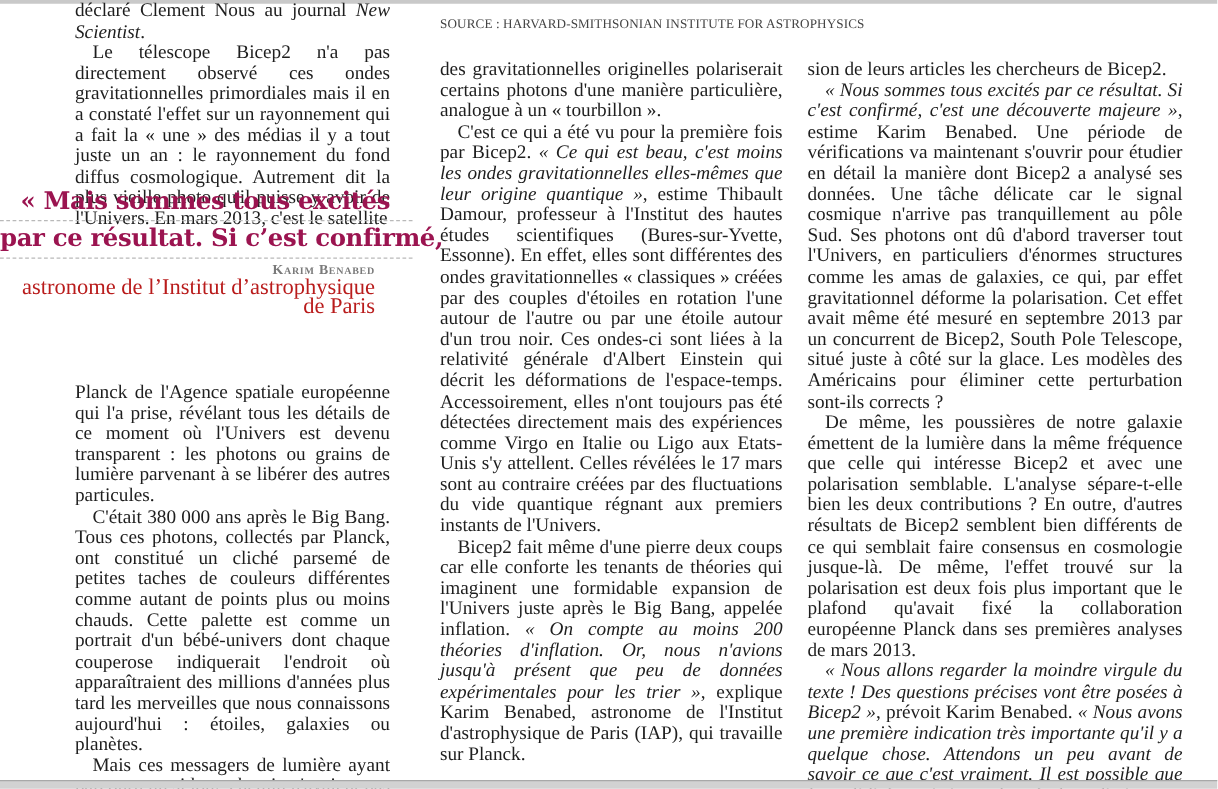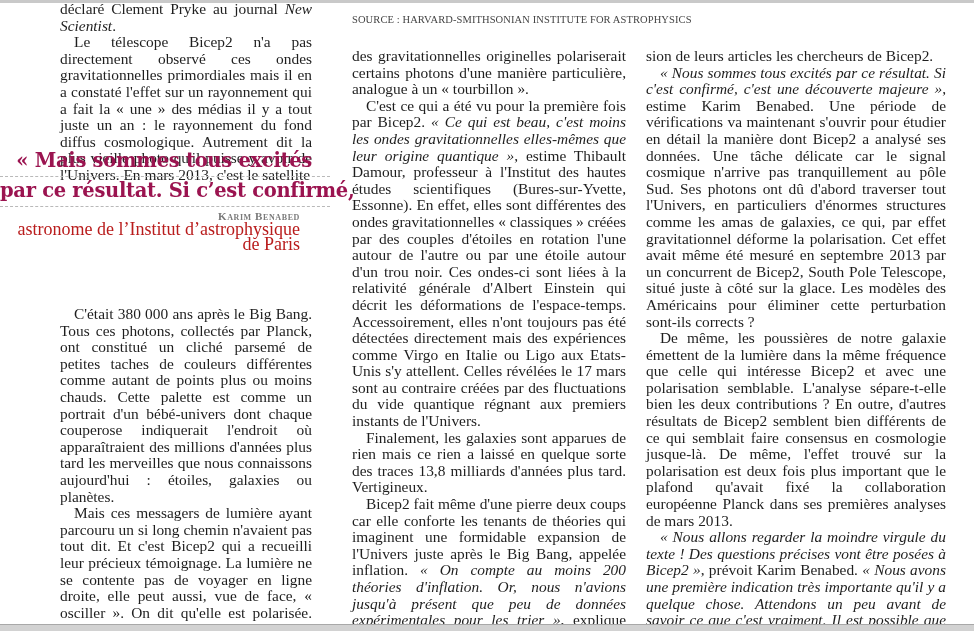--- a/index.html
+++ b/index.html
@@ -38,40 +38,40 @@
   }
 </style>
 </head>
 <body>
 
 <div class="topbar"></div>
 
 <div class="source">SOURCE : HARVARD-SMITHSONIAN INSTITUTE FOR ASTROPHYSICS</div>
 
 <div class="col col1a">
-  <p class="noindent"><span>déclaré Clement Pryke au journal </span><em>New Scientist</em><span>.</span></p>
+  <p class="noindent"><span>déclaré Clement Nous au journal </span><em>New Scientist</em><span>.</span></p>
   <p>Le télescope Bicep2 n'a pas directement observé ces ondes gravitationnelles primordiales mais il en a constaté l'effet sur un rayonnement qui a fait la « une » des médias il y a tout juste un an : le rayonnement du fond diffus cosmologique. Autrement dit la plus vieille photo qu'il puisse y avoir de l'Univers. En mars 2013, c'est le satellite</p>
 </div>
 
 <div class="pullquote">
   <div class="pq-line">« Mais sommes tous excités</div>
   <div class="pq-line">par ce résultat. Si c’est confirmé,</div>
   <div class="pq-author">Karim Benabed</div>
   <div class="pq-role">astronome de l’Institut d’astrophysique de Paris</div>
 </div>
 
 <div class="col col1b">
+  <p class="noindent">Planck de l'Agence spatiale européenne qui l'a prise, révélant tous les détails de ce moment où l'Univers est devenu transparent : les photons ou grains de lumière parvenant à se libérer des autres particules.</p>
   <p>C'était 380 000 ans après le Big Bang. Tous ces photons, collectés par Planck, ont constitué un cliché parsemé de petites taches de couleurs différentes comme autant de points plus ou moins chauds. Cette palette est comme un portrait d'un bébé-univers dont chaque couperose indiquerait l'endroit où apparaîtraient des millions d'années plus tard les merveilles que nous connaissons aujourd'hui : étoiles, galaxies ou planètes.</p>
   <p>Mais ces messagers de lumière ayant parcouru un si long chemin n'avaient pas tout dit. Et c'est Bicep2 qui a recueilli leur précieux témoignage. La lumière ne se contente pas de voyager en ligne droite, elle peut aussi, vue de face, « osciller ». On dit qu'elle est polarisée. Or, des théories prédisent qu'au moment du Big Bang, la présence d'on-</p>
 </div>
 
 <div class="col col2">
   <p class="noindent">des gravitationnelles originelles polariserait certains photons d'une manière particulière, analogue à un « tourbillon ».</p>
   <p><span>C'est ce qui a été vu pour la première fois par Bicep2. </span><em>« Ce qui est beau, c'est moins les ondes gravitationnelles elles-mêmes que leur origine quantique »</em><span>, estime Thibault Damour, professeur à l'Institut des hautes études scientifiques (Bures-sur-Yvette, Essonne). En effet, elles sont différentes des ondes gravitationnelles « classiques » créées par des couples d'étoiles en rotation l'une autour de l'autre ou par une étoile autour d'un trou noir. Ces ondes-ci sont liées à la relativité générale d'Albert Einstein qui décrit les déformations de l'espace-temps. Accessoirement, elles n'ont toujours pas été détectées directement mais des expériences comme Virgo en Italie ou Ligo aux Etats-Unis s'y attellent. Celles révélées le 17 mars sont au contraire créées par des fluctuations du vide quantique régnant aux premiers instants de l'Univers.</span></p>
-  <p>Finalement, les galaxies sont apparues de rien mais ce rien a laissé en quelque sorte des traces 13,8 milliards d'années plus tard. Vertigineux.</p>
   <p><span>Bicep2 fait même d'une pierre deux coups car elle conforte les tenants de théories qui imaginent une formidable expansion de l'Univers juste après le Big Bang, appelée inflation. </span><em>« On compte au moins 200 théories d'inflation. Or, nous n'avions jusqu'à présent que peu de données expérimentales pour les trier »</em><span>, explique Karim Benabed, astronome de l'Institut d'astrophysique de Paris (IAP), qui travaille sur Planck. </span></p>
 
 </div>
 
 <div class="col col3">
   <p class="noindent">sion de leurs articles les chercheurs de Bicep2.</p>
   <p><em>« Nous sommes tous excités par ce résultat. Si c'est confirmé, c'est une découverte majeure »</em><span>, estime Karim Benabed. Une période de vérifications va maintenant s'ouvrir pour étudier en détail la manière dont Bicep2 a analysé ses données. Une tâche délicate car le signal cosmique n'arrive pas tranquillement au pôle Sud. Ses photons ont dû d'abord traverser tout l'Univers, en particuliers d'énormes structures comme les amas de galaxies, ce qui, par effet gravitationnel déforme la polarisation. Cet effet avait même été mesuré en septembre 2013 par un concurrent de Bicep2, South Pole Telescope, situé juste à côté sur la glace. Les modèles des Américains pour éliminer cette perturbation sont-ils corrects ?</span></p>
   <p>De même, les poussières de notre galaxie émettent de la lumière dans la même fréquence que celle qui intéresse Bicep2 et avec une polarisation semblable. L'analyse sépare-t-elle bien les deux contributions ? En outre, d'autres résultats de Bicep2 semblent bien différents de ce qui semblait faire consensus en cosmologie jusque-là. De même, l'effet trouvé sur la polarisation est deux fois plus important que le plafond qu'avait fixé la collaboration européenne Planck dans ses premières analyses de mars 2013.</p>
   <p><em>« Nous allons regarder la moindre virgule du texte ! Des questions précises vont être posées à Bicep2 »</em><span>, prévoit Karim Benabed. </span><em>« Nous avons une première indication très importante qu'il y a quelque chose. Attendons un peu avant de savoir ce que c'est vraiment. Il est possible que la solidité statistique du résultat diminue »</em><span>, estime François Bouchet. La collaboration Planck doit justement publier d'ici quelques mois ses propres mesures de polarisation. Les photons messagers n'ont peut-être pas encore tout dit.</span></p>
 </div>

